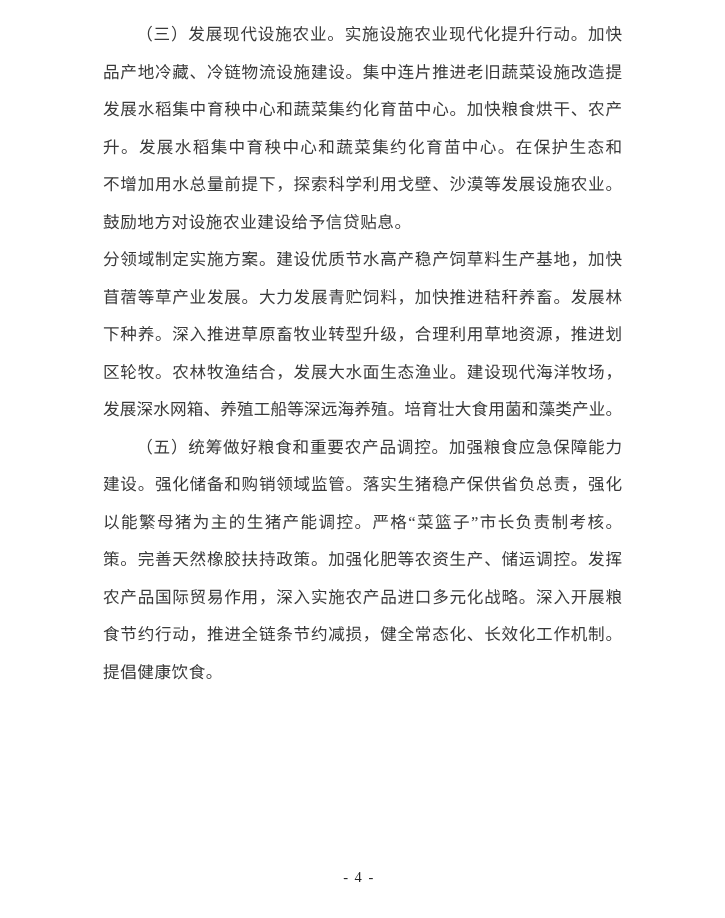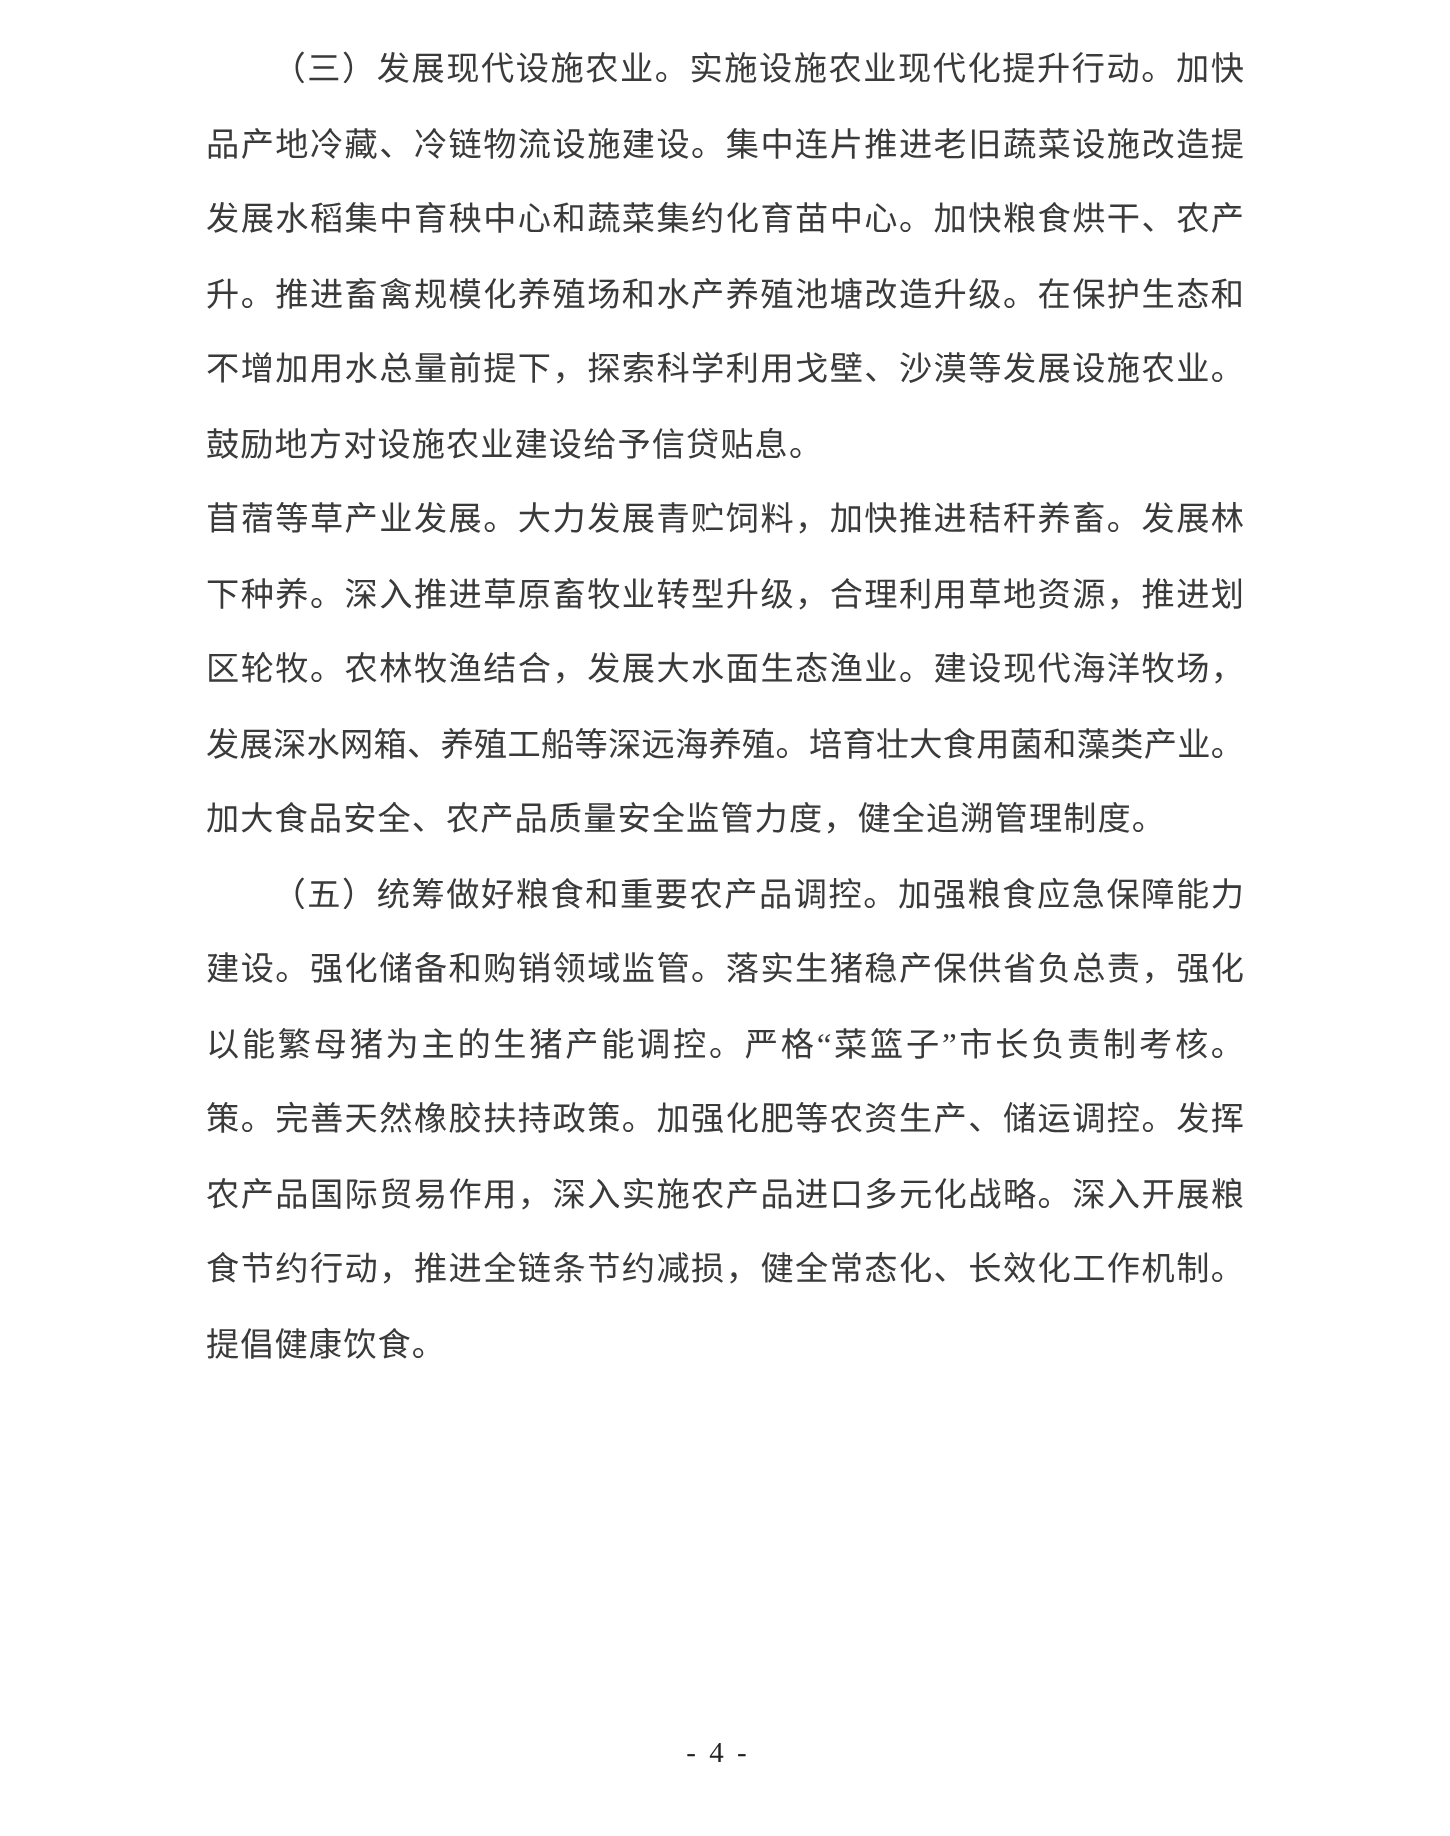--- a/index.html
+++ b/index.html
@@ -56,30 +56,30 @@
 </style>
 </head>
 <body>
 
 <div class="page">
   <div class="doc-body">
       <div class="paragraph">
         <div class="line para-start">（三）发展现代设施农业。实施设施农业现代化提升行动。加快</div>
         <div class="line">品产地冷藏、冷链物流设施建设。集中连片推进老旧蔬菜设施改造提</div>
         <div class="line">发展水稻集中育秧中心和蔬菜集约化育苗中心。加快粮食烘干、农产</div>
-        <div class="line">升。推进畜禽规模化养殖场和水产养殖池塘改造升级。在保护生态和</div>
+        <div class="line">升。发展水稻集中育秧中心和蔬菜集约化育苗中心。在保护生态和</div>
         <div class="line">不增加用水总量前提下，探索科学利用戈壁、沙漠等发展设施农业。</div>
         <div class="line para-end">鼓励地方对设施农业建设给予信贷贴息。</div>
       </div>
       <div class="paragraph">
+        <div class="line">分领域制定实施方案。建设优质节水高产稳产饲草料生产基地，加快</div>
         <div class="line">苜蓿等草产业发展。大力发展青贮饲料，加快推进秸秆养畜。发展林</div>
         <div class="line">下种养。深入推进草原畜牧业转型升级，合理利用草地资源，推进划</div>
         <div class="line">区轮牧。农林牧渔结合，发展大水面生态渔业。建设现代海洋牧场，</div>
         <div class="line">发展深水网箱、养殖工船等深远海养殖。培育壮大食用菌和藻类产业。</div>
-        <div class="line para-end">加大食品安全、农产品质量安全监管力度，健全追溯管理制度。</div>
       </div>
       <div class="paragraph">
         <div class="line para-start">（五）统筹做好粮食和重要农产品调控。加强粮食应急保障能力</div>
         <div class="line">建设。强化储备和购销领域监管。落实生猪稳产保供省负总责，强化</div>
         <div class="line">以能繁母猪为主的生猪产能调控。严格“菜篮子”市长负责制考核。</div>
         <div class="line">策。完善天然橡胶扶持政策。加强化肥等农资生产、储运调控。发挥</div>
         <div class="line">农产品国际贸易作用，深入实施农产品进口多元化战略。深入开展粮</div>
         <div class="line">食节约行动，推进全链条节约减损，健全常态化、长效化工作机制。</div>
         <div class="line para-end">提倡健康饮食。</div>
       </div>

